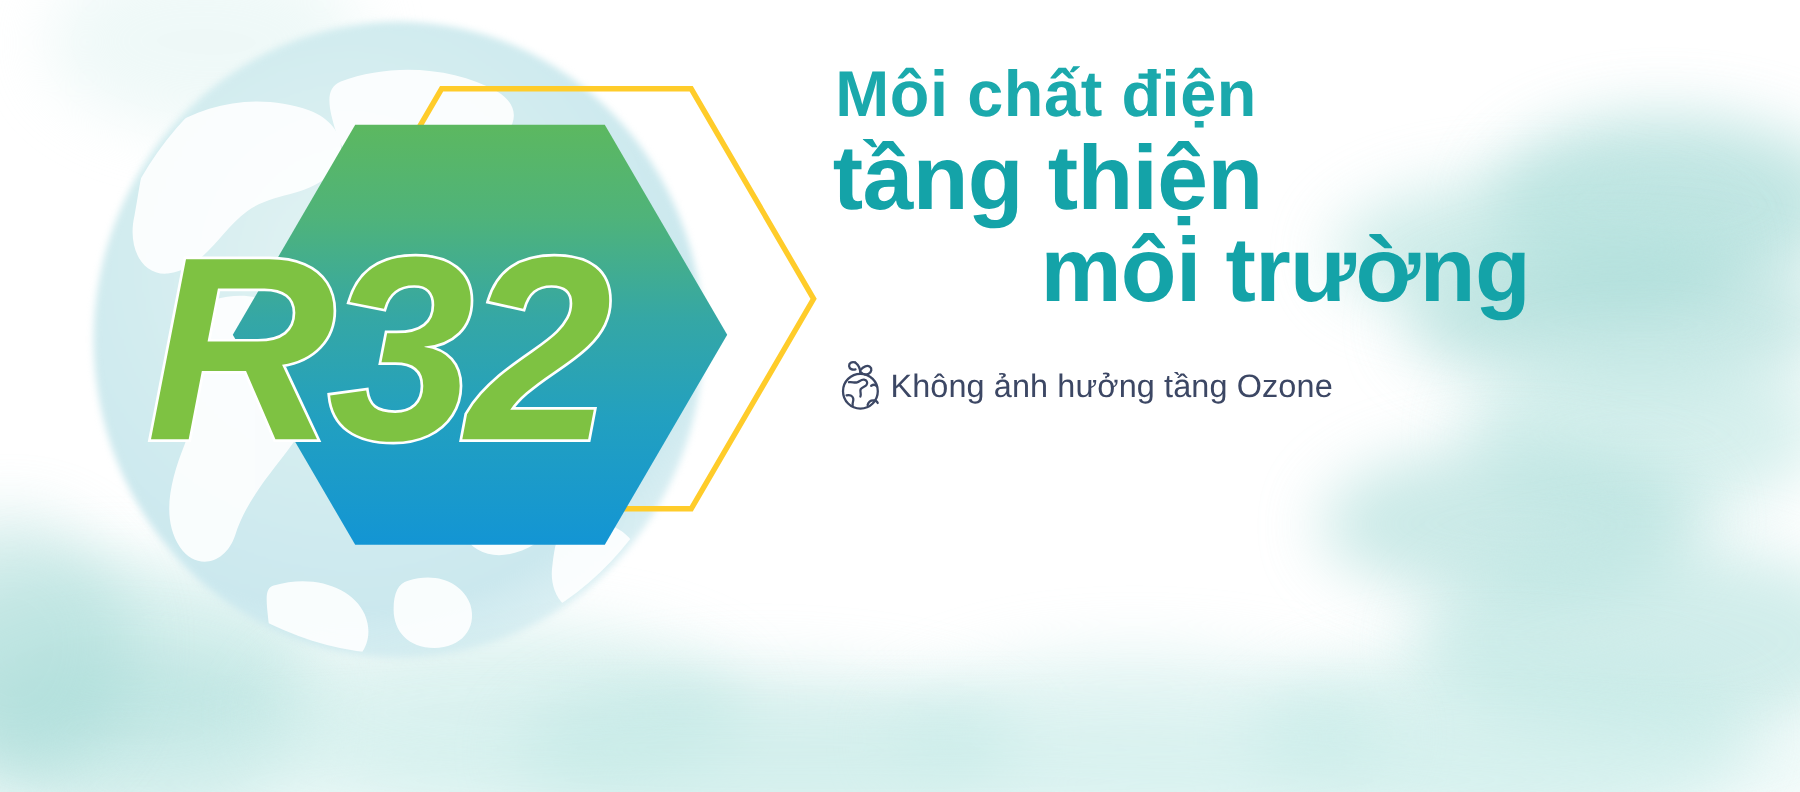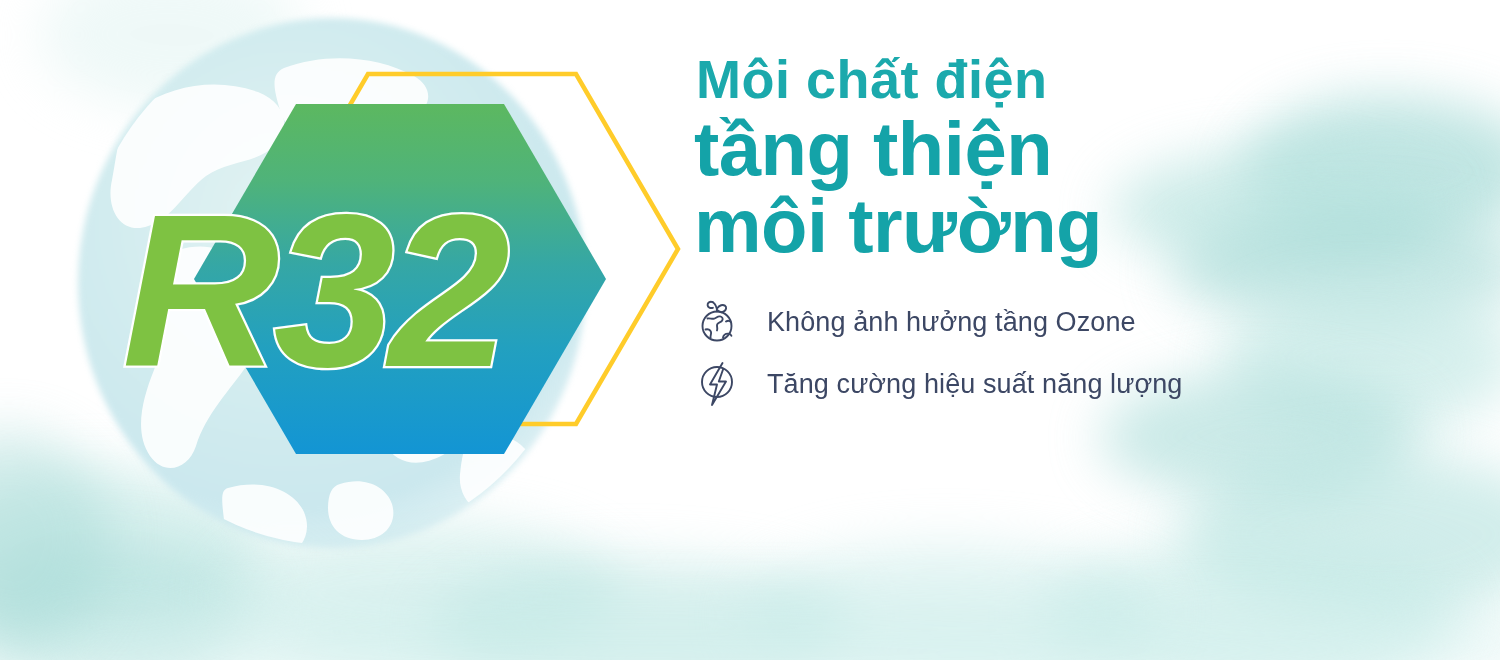--- a/index.html
+++ b/index.html
@@ -79,32 +79,32 @@
   .head-line-2,
   .head-line-3 {
     color: #14a3a8;
     font-size: 76px;
     font-weight: bold;
     letter-spacing: -0.5px;
     line-height: 1.04;
     margin: 0 0 0 6px;
     white-space: nowrap;
   }
-  .head-line-3 { margin-top: -2px; }
+  .head-line-3 { margin-top: -2px; text-align: center; }
 
   .bullets {
     margin: 26px 0 0 6px;
     padding: 0;
     list-style: none;
   }
   .bullet {
     display: flex;
     align-items: center;
     height: 62px;
-    gap: 25px;
+    gap: 0;
   }
   .bullet-icon {
     width: 48px;
     height: 50px;
     flex: 0 0 48px;
     display: flex;
     align-items: center;
     justify-content: center;
   }
   .bullet-text {
@@ -213,25 +213,16 @@
                      C20.4 27.4 22 29.4 21 31.4"></path>
             <path d="M9.5 30.5 C12 29.6 14.4 30.8 15 33 C15.6 35.2 14 36.8 14.6 38.6"></path>
             <path d="M27 38.5 C27.6 36 29.6 34.4 32.4 34.6 C34 34.7 35 35.6 35.4 36.8"></path>
             <path d="M30 22.5 C31.6 21.4 33.6 21.6 34.8 23"></path>
           </svg>
         </span>
         <span class="bullet-text">Không ảnh hưởng tầng Ozone</span>
       </li>
 
 
-      <li class="bullet">
-        <span class="bullet-icon">
-          <svg width="44" height="48" viewBox="0 0 44 48" fill="none" stroke="#3c4764" stroke-width="1.9" stroke-linecap="round" stroke-linejoin="round">
-            <circle cx="21" cy="22" r="15"></circle>
-            <path d="M26.5 3 L14 24.5 L21 24.5 L16 45 L30 21.5 L22.8 21.5 L27.2 9"></path>
-          </svg>
-        </span>
-        <span class="bullet-text">Tăng cường hiệu suất năng lượng</span>
-      </li>
 
     </ul>
   </div>
 </div>
 
 </body></html>

